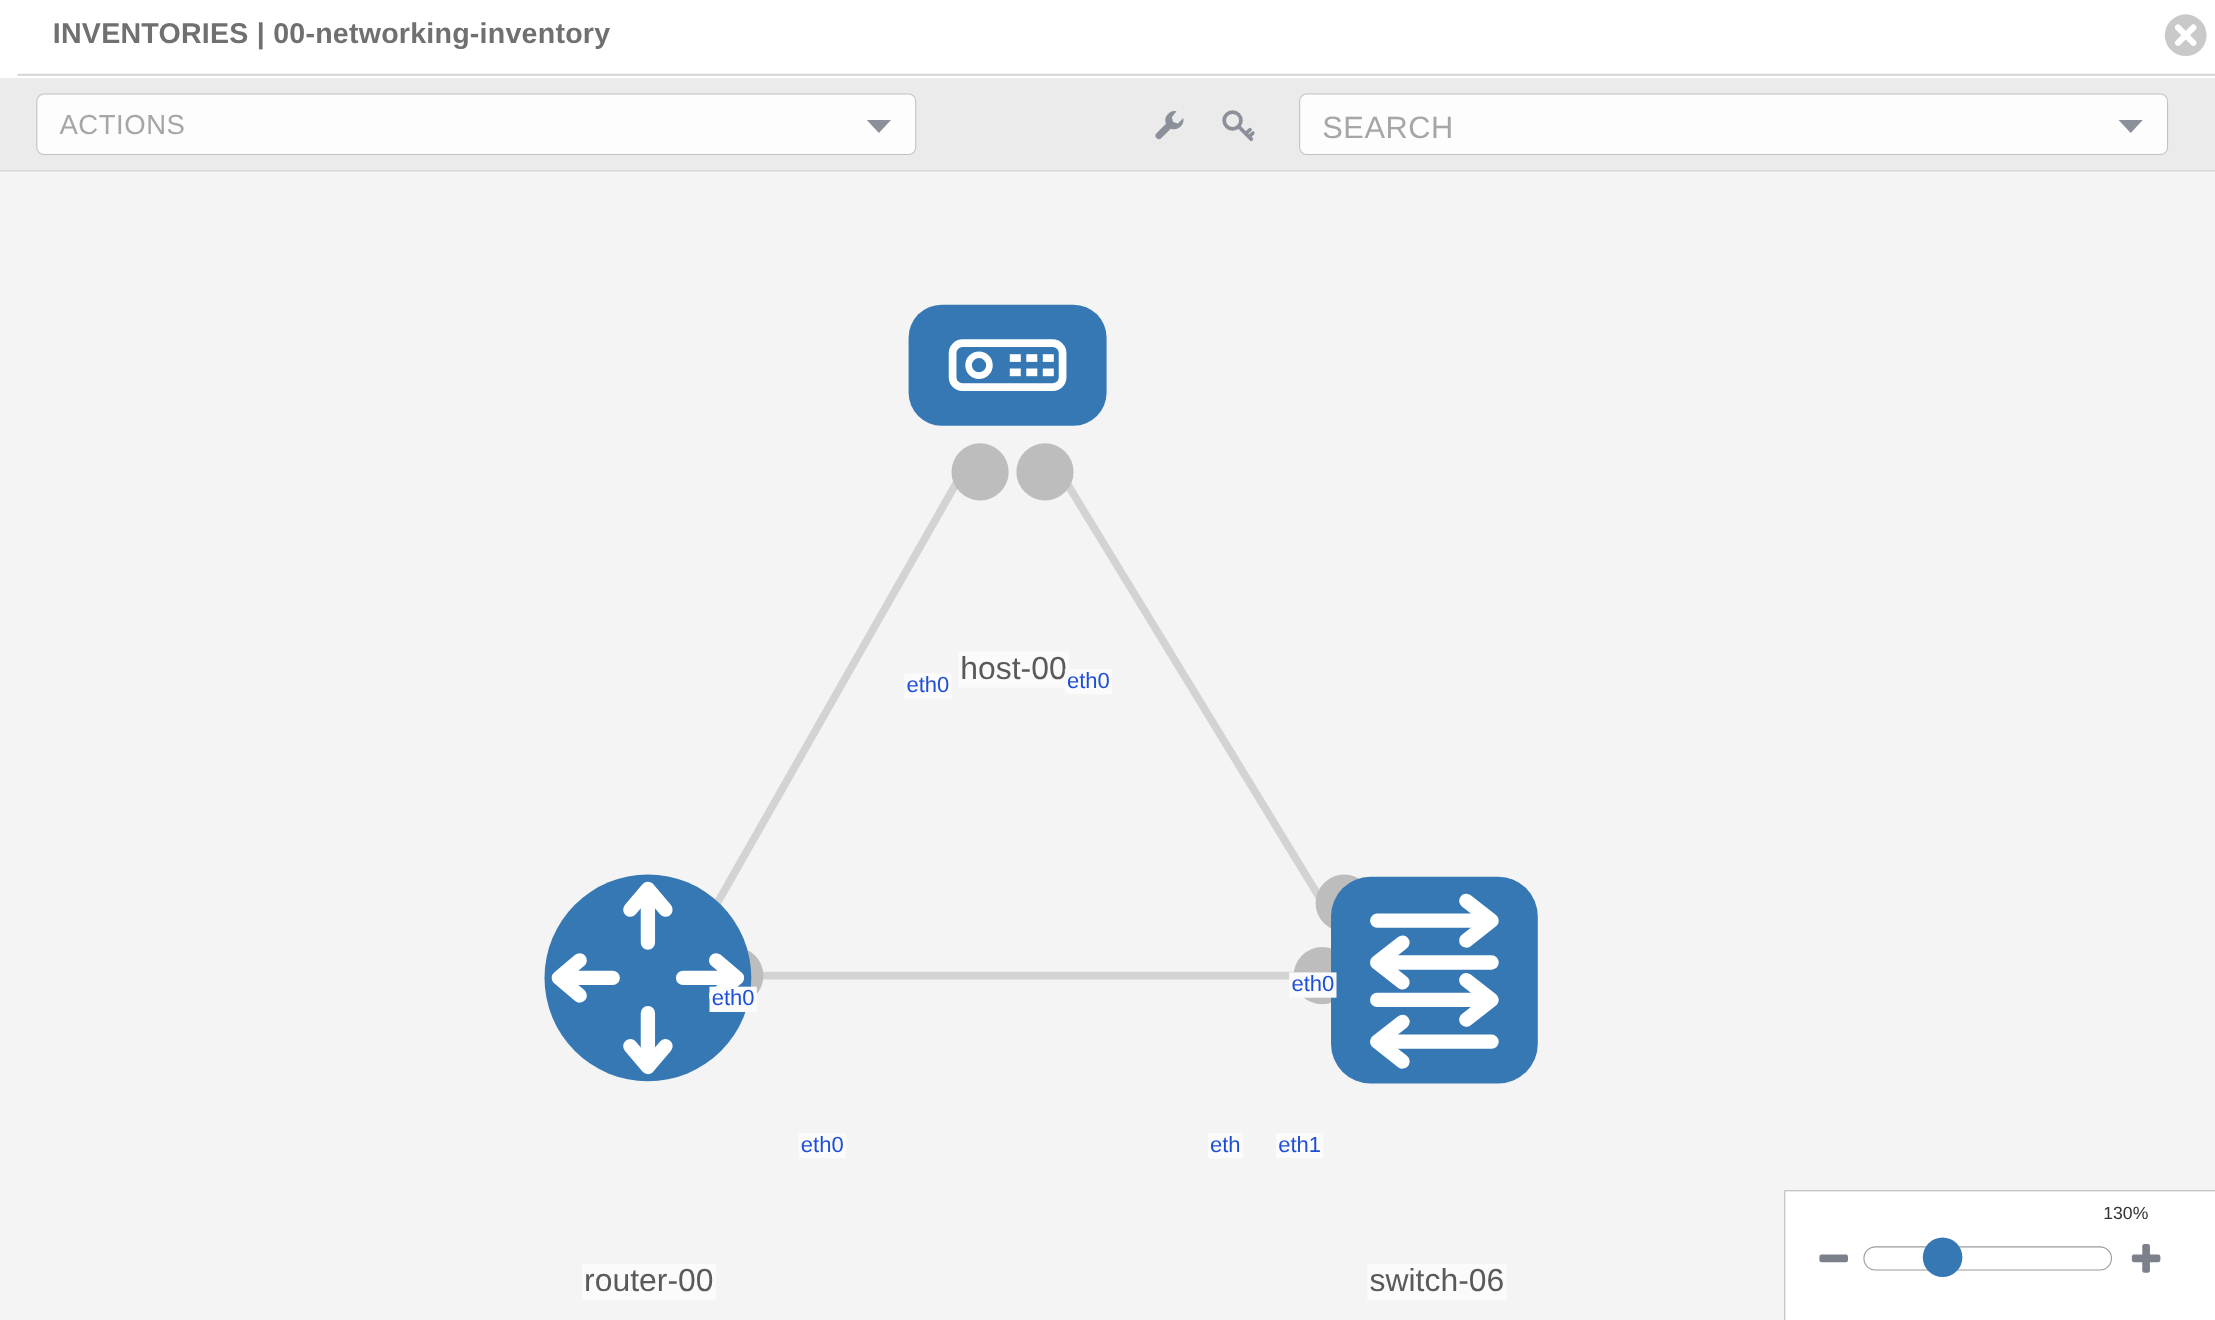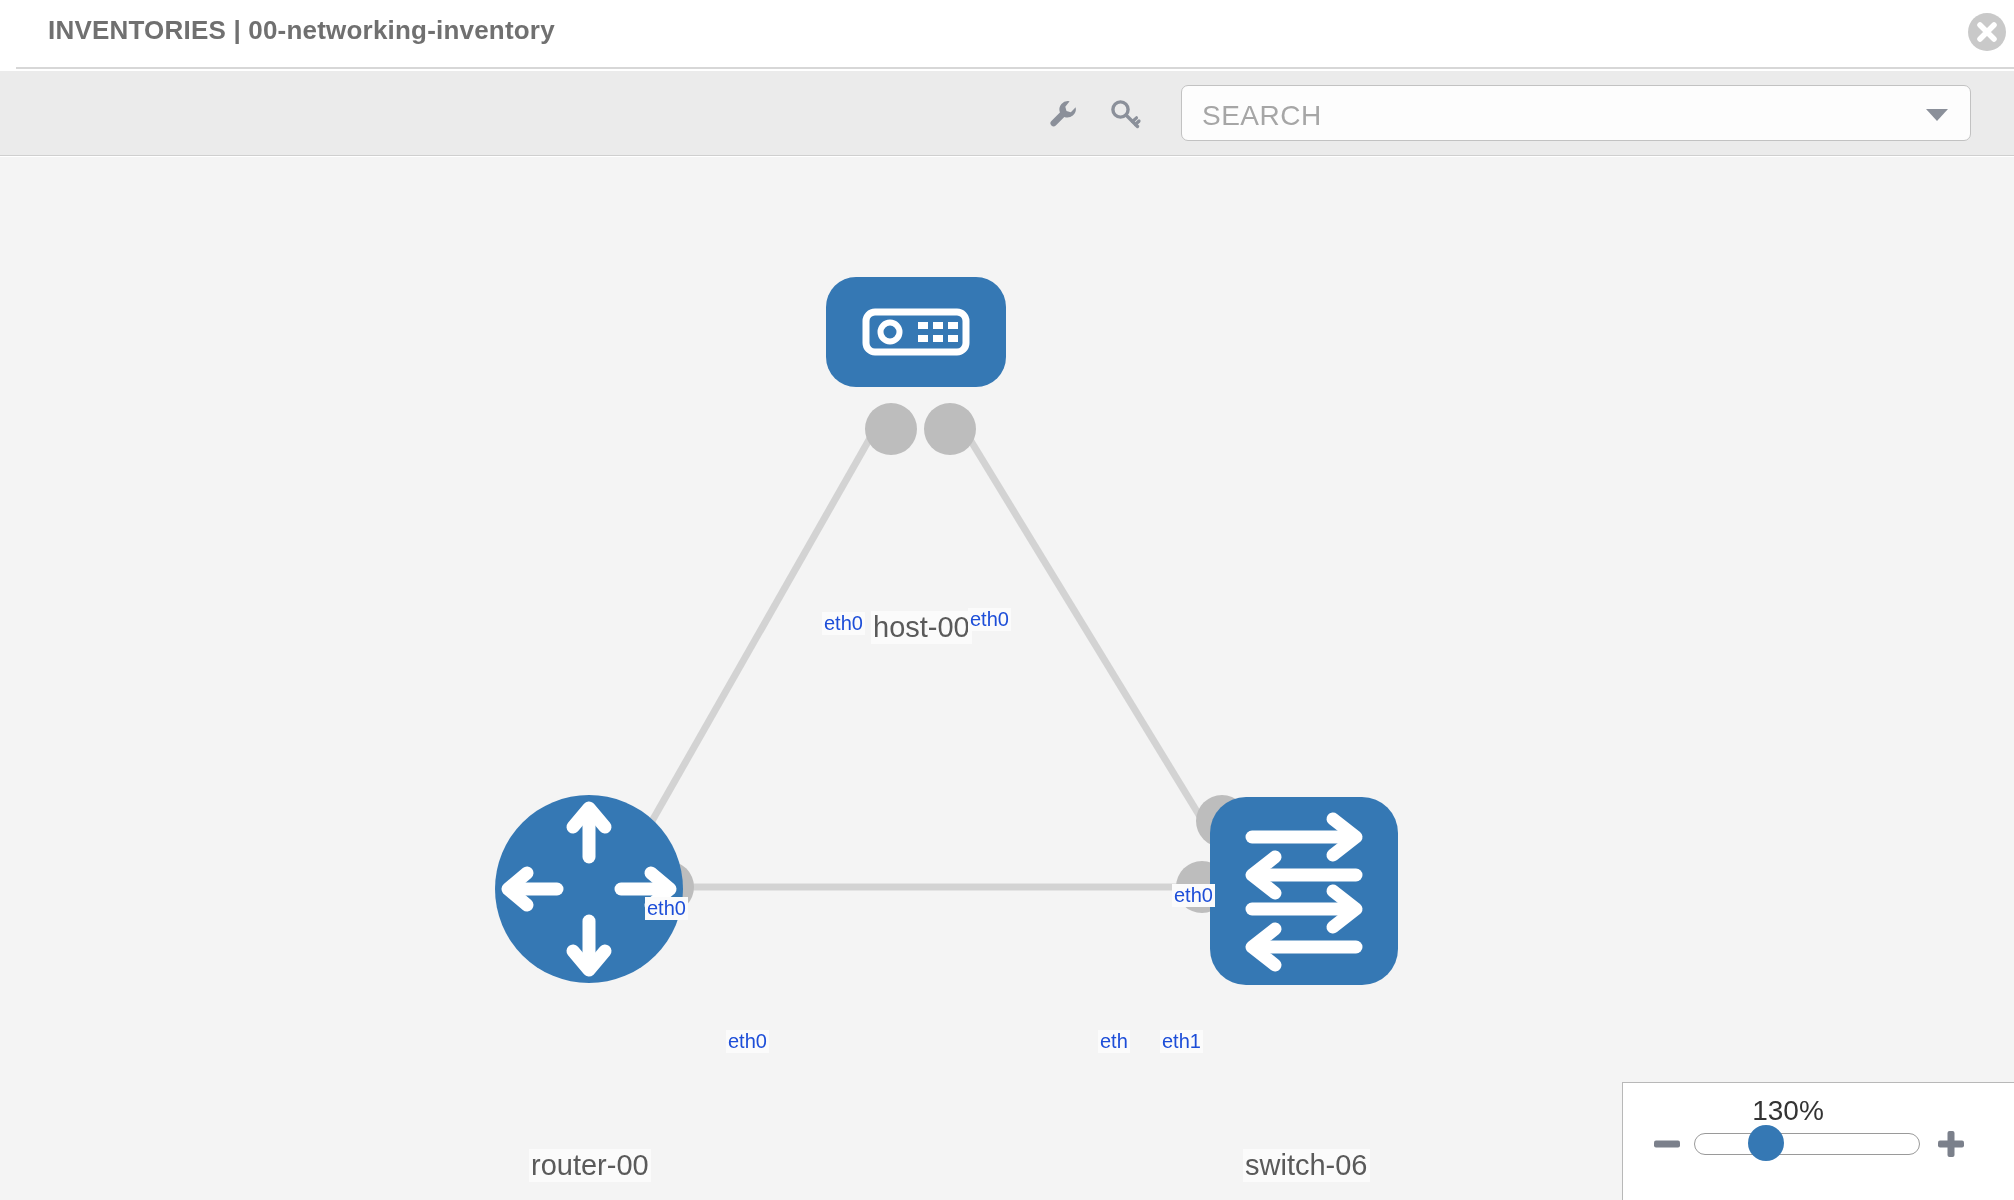--- a/index.html
+++ b/index.html
@@ -163,22 +163,22 @@
     width: 400px;
     height: 120px;
     background: #ffffff;
     border: 1px solid #b8b8b8;
   }
   .zoom-value {
     position: absolute;
     top: 12px;
     left: 0;
     width: 330px;
-    text-align: center;
-    font-size: 28px;
+    text-align: right;
+    font-size: 16px;
     color: #333333;
   }
   .zoom-minus, .zoom-plus {
     position: absolute;
     top: 44px;
     width: 34px;
     height: 34px;
     cursor: pointer;
   }
   .zoom-minus { left: 27px; }
@@ -216,20 +216,24 @@
     <div class="page-title">INVENTORIES | 00-networking-inventory</div>
     <div class="close-btn">
       <svg viewBox="0 0 38 38">
         <path d="M12 12 L26 26 M26 12 L12 26" stroke="#ffffff" stroke-width="5.5" stroke-linecap="round" fill="none"></path>
       </svg>
     </div>
   </div>
 
   <div class="toolbar">
 
+    <div class="actions-select">
+      <span class="sel-label">ACTIONS</span>
+      <span class="caret"></span>
+    </div>
 
     <div class="tool-icon icon-wrench">
       <svg viewBox="0 0 34 34">
         <path d="M23.6 4.2 a8.6 8.6 0 0 0 -9.7 11.4 L5.4 24.1 a3.1 3.1 0 0 0 4.4 4.4 l8.5 -8.5 a8.6 8.6 0 0 0 11.4 -9.7 l-4.9 4.9 -4.3 -1.2 -1.2 -4.3 z" fill="#8b909a"></path>
       </svg>
     </div>
 
     <div class="tool-icon icon-key">
       <svg viewBox="0 0 34 34">
         <circle cx="12.5" cy="12.5" r="7.6" fill="none" stroke="#8b909a" stroke-width="3.4"></circle>
@@ -301,21 +305,21 @@
           <path d="M1356 718 L1256 718"></path>
           <path d="M1275 700 L1252 718 L1275 736"></path>
           <path d="M1252 752 L1352 752"></path>
           <path d="M1333 734 L1356 752 L1333 770"></path>
           <path d="M1356 790 L1256 790"></path>
           <path d="M1275 772 L1252 790 L1275 808"></path>
         </g>
       </g>
     </svg>
 
-    <div class="node-label" style="left:871px; top:435px;margin-top:19px;">host-00</div>
+    <div class="node-label" style="left:871px; top:435px;">host-00</div>
     <div class="node-label" style="left:529px; top:992px;text-align:right;">router-00</div>
     <div class="node-label" style="left:1243px; top:992px;">switch-06</div>
 
     <div class="iface-label" style="left:822px; top:455px;">eth0</div>
     <div class="iface-label" style="left:968px; top:451px;">eth0</div>
     <div class="iface-label" style="left:645px; top:740px;">eth0</div>
     <div class="iface-label" style="left:1172px; top:727px;">eth0</div>
     <div class="iface-label" style="left:726px; top:873px;">eth0</div>
     <div class="iface-label" style="left:1098px; top:873px;">eth</div>
     <div class="iface-label" style="left:1160px; top:873px;">eth1</div>

